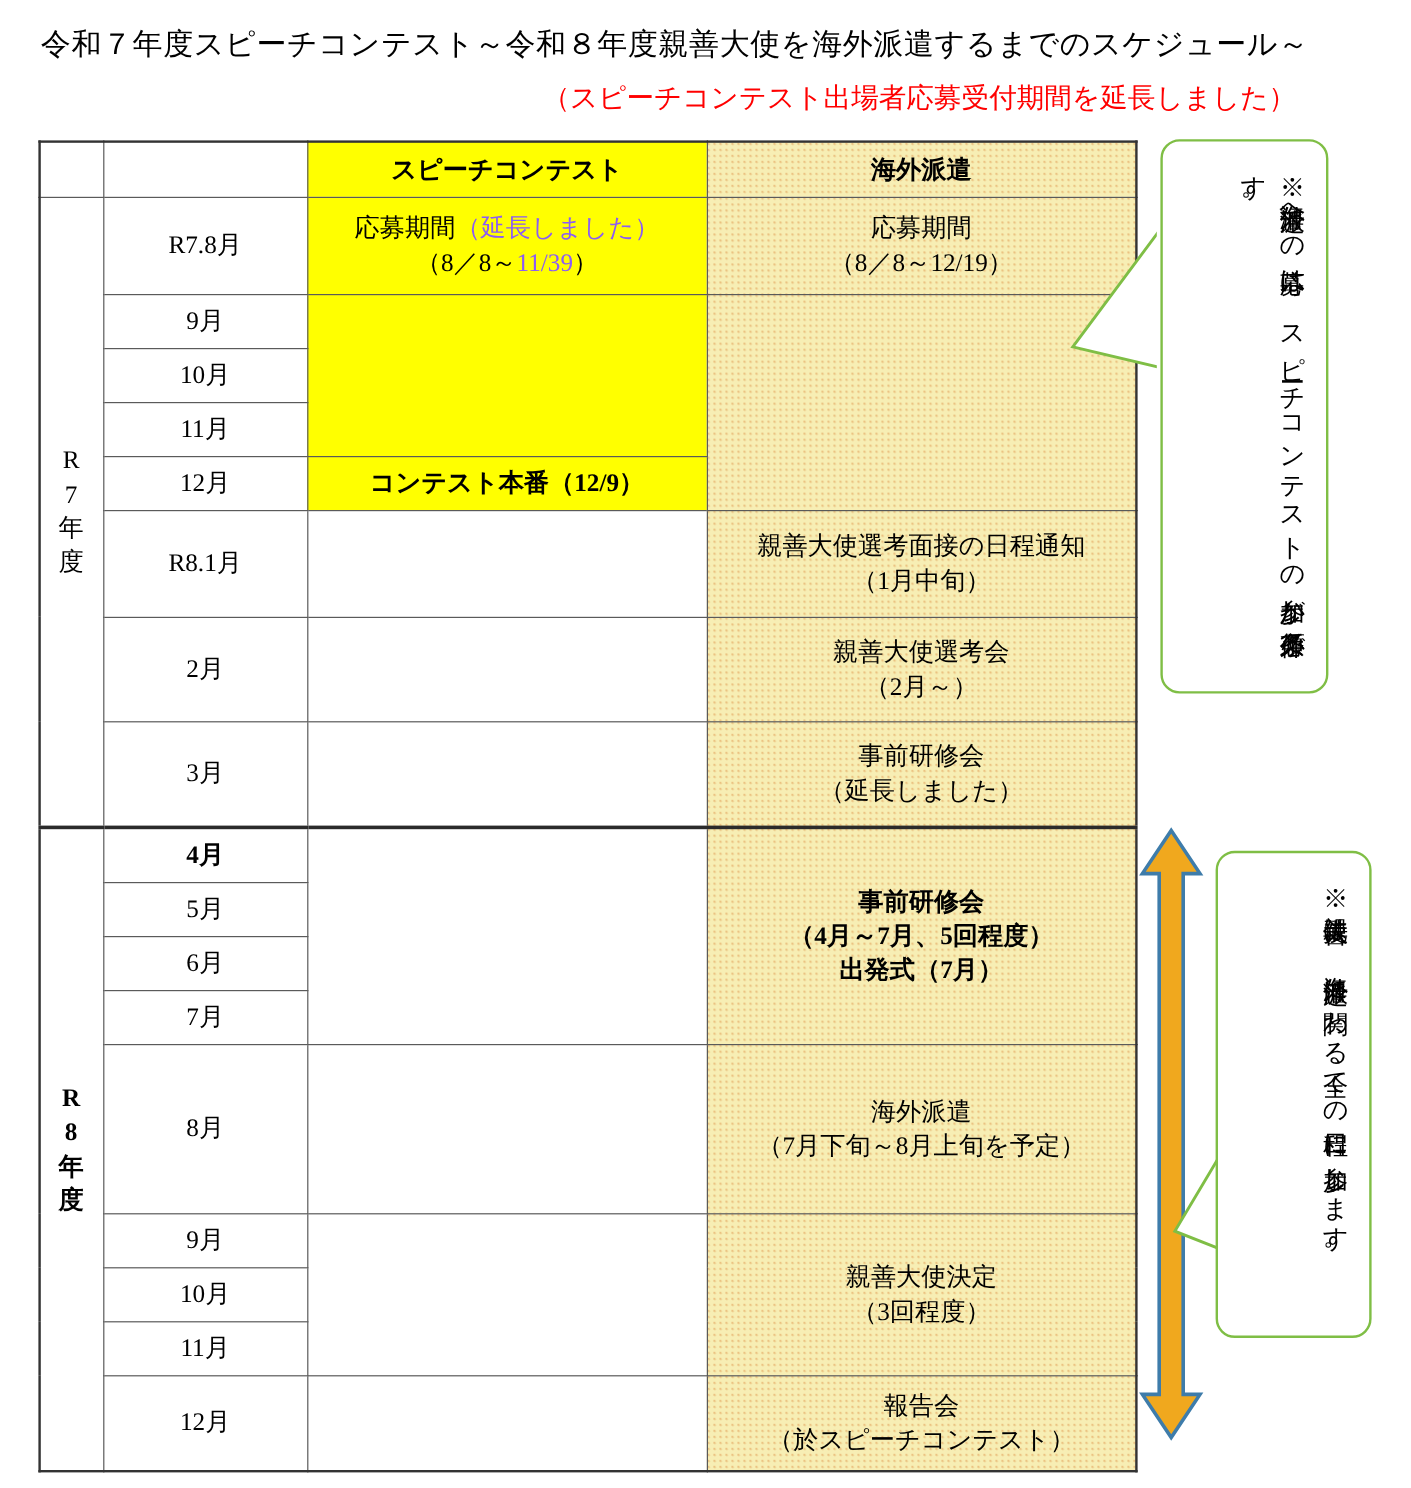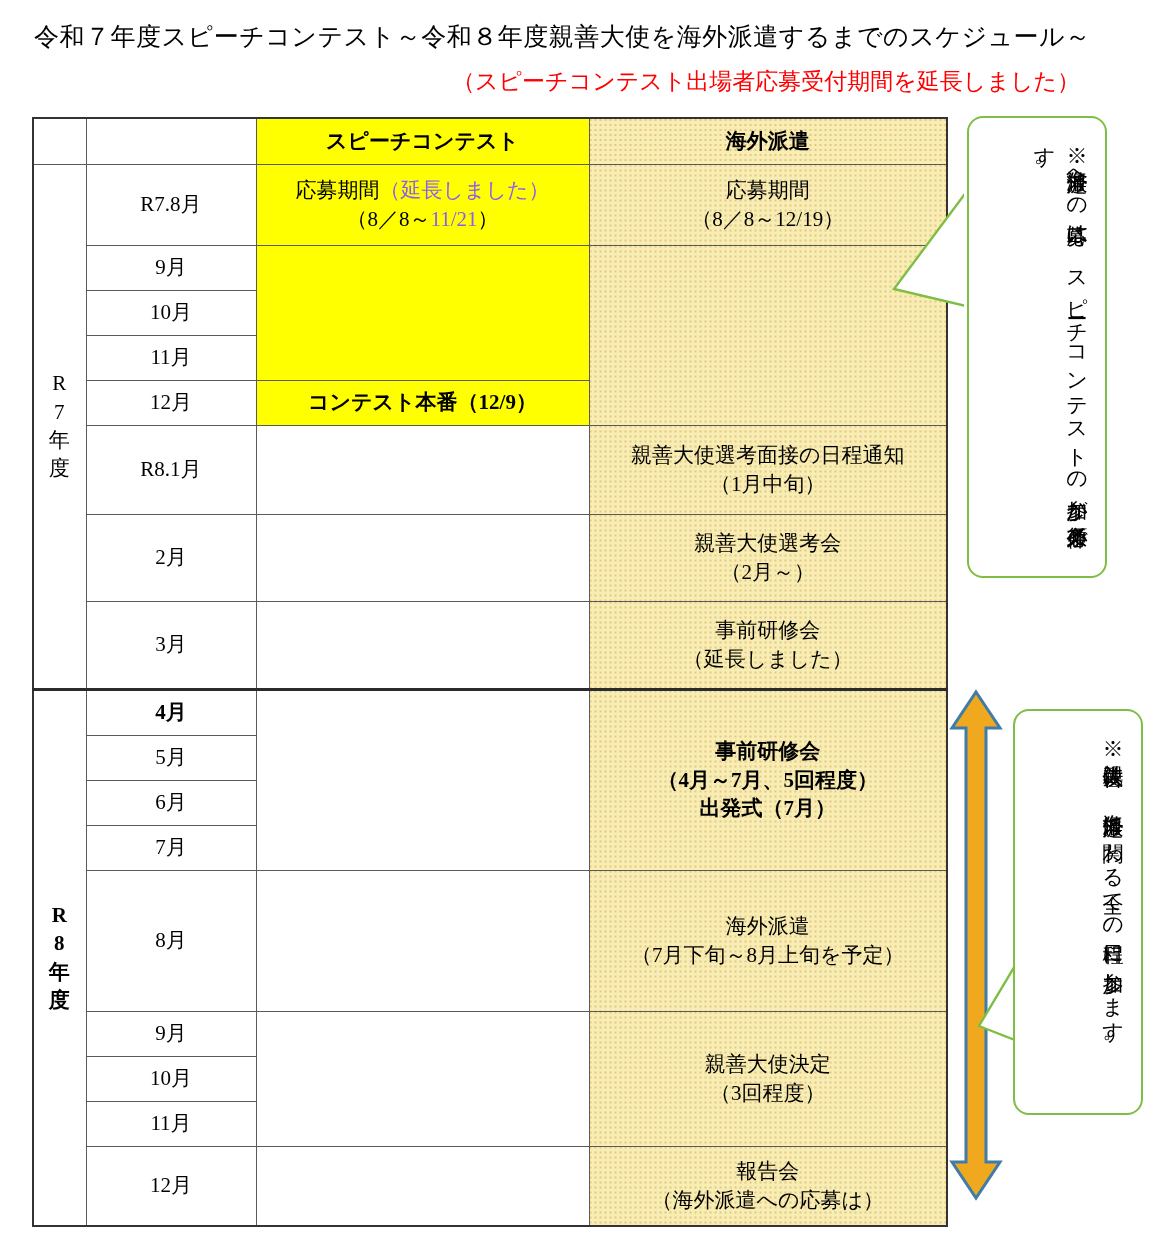--- a/index.html
+++ b/index.html
@@ -176,21 +176,21 @@
     <tr>
       <td class="yearcell" rowspan="8">
         <span>R</span>
         <span>7</span>
         <span>年</span>
         <span>度</span>
       </td>
       <td style="height:80px">R7.8月</td>
       <td class="sp-cell">
         <span class="cellline"><span>応募期間</span><span class="red">（延長しました）</span></span>
-        <span class="cellline"><span>（8／8～</span><span class="red">11/21</span><span>）</span></span>
+        <span class="cellline"><span>（8／8～</span><span class="red">11/39</span><span>）</span></span>
       </td>
       <td class="ov-cell">
         <span class="cellline">応募期間</span>
         <span class="cellline">（8／8～12/19）</span>
       </td>
     </tr>
 
     <tr>
       <td style="height:44px">9月</td>
       <td class="sp-cell" rowspan="3"></td>
@@ -284,21 +284,21 @@
     </tr>
     <tr>
       <td style="height:44px">11月</td>
     </tr>
 
     <tr>
       <td style="height:78px">12月</td>
       <td class="plain"></td>
       <td class="ov-cell">
         <span class="cellline">報告会</span>
-        <span class="cellline">（海外派遣への応募は）</span>
+        <span class="cellline">（於スピーチコンテスト）</span>
       </td>
     </tr>
   </tbody>
 </table>
 
 <svg class="tail-svg" id="tail-1" width="110" height="125" viewBox="0 0 110 125">
   <polygon points="80,2 80,122 4,104 80,2" fill="#ffffff" stroke="#7fbe45" stroke-width="2.4"></polygon>
   <rect x="74" y="0" width="36" height="125" fill="#ffffff"></rect>
 </svg>
 <div class="callout" id="callout-1">※海外派遣への応募は、スピーチコンテストの参加が必須条件です。</div>

